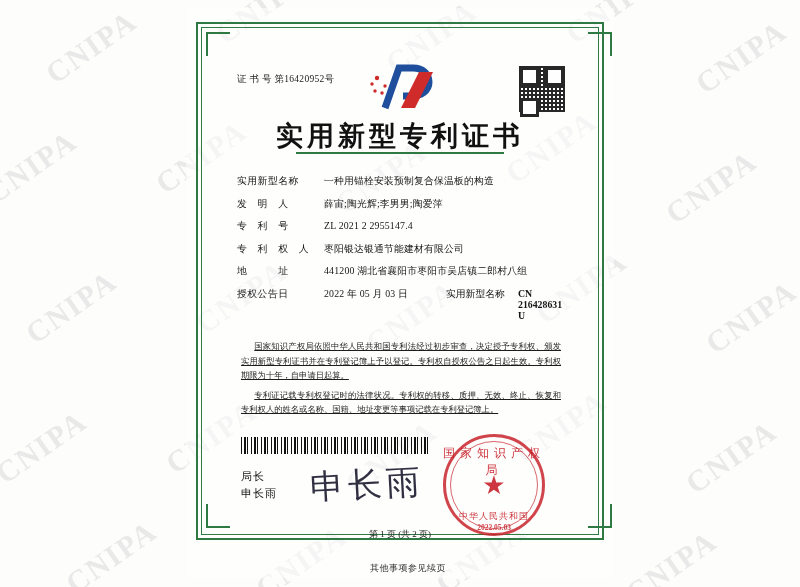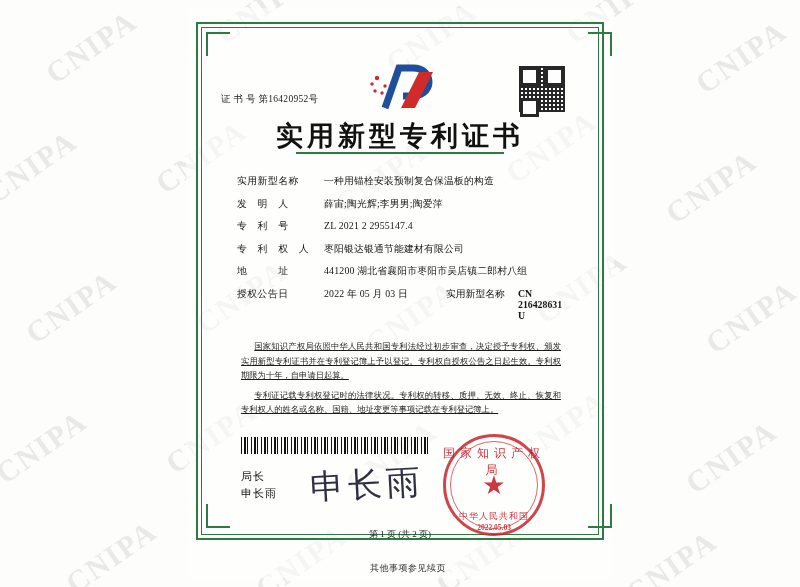--- a/index.html
+++ b/index.html
@@ -72,27 +72,26 @@
     box-sizing: border-box;
   }
   .c-tl { left: 206px; top: 32px; border-right: none; border-bottom: none; }
   .c-tr { left: 588px; top: 32px; border-left: none; border-bottom: none; }
   .c-bl { left: 206px; top: 504px; border-right: none; border-top: none; }
   .c-br { left: 588px; top: 504px; border-left: none; border-top: none; }
 
   
   .cert-no {
     position: absolute;
-    left: 221px;
+    left: 237px;
     top: 73px;
     font-size: 9.5px;
     color: #1b1b1b;
     font-family: "Liberation Serif", serif;
     letter-spacing: 0.3px;
-    margin-top: 20px;
   }
   .qr {
     position: absolute;
     left: 519px;
     top: 66px;
     width: 46px;
     height: 46px;
     background:
       repeating-linear-gradient(90deg, #151515 0 2px, transparent 2px 4px),
       repeating-linear-gradient(0deg, #151515 0 2px, transparent 2px 4px);

